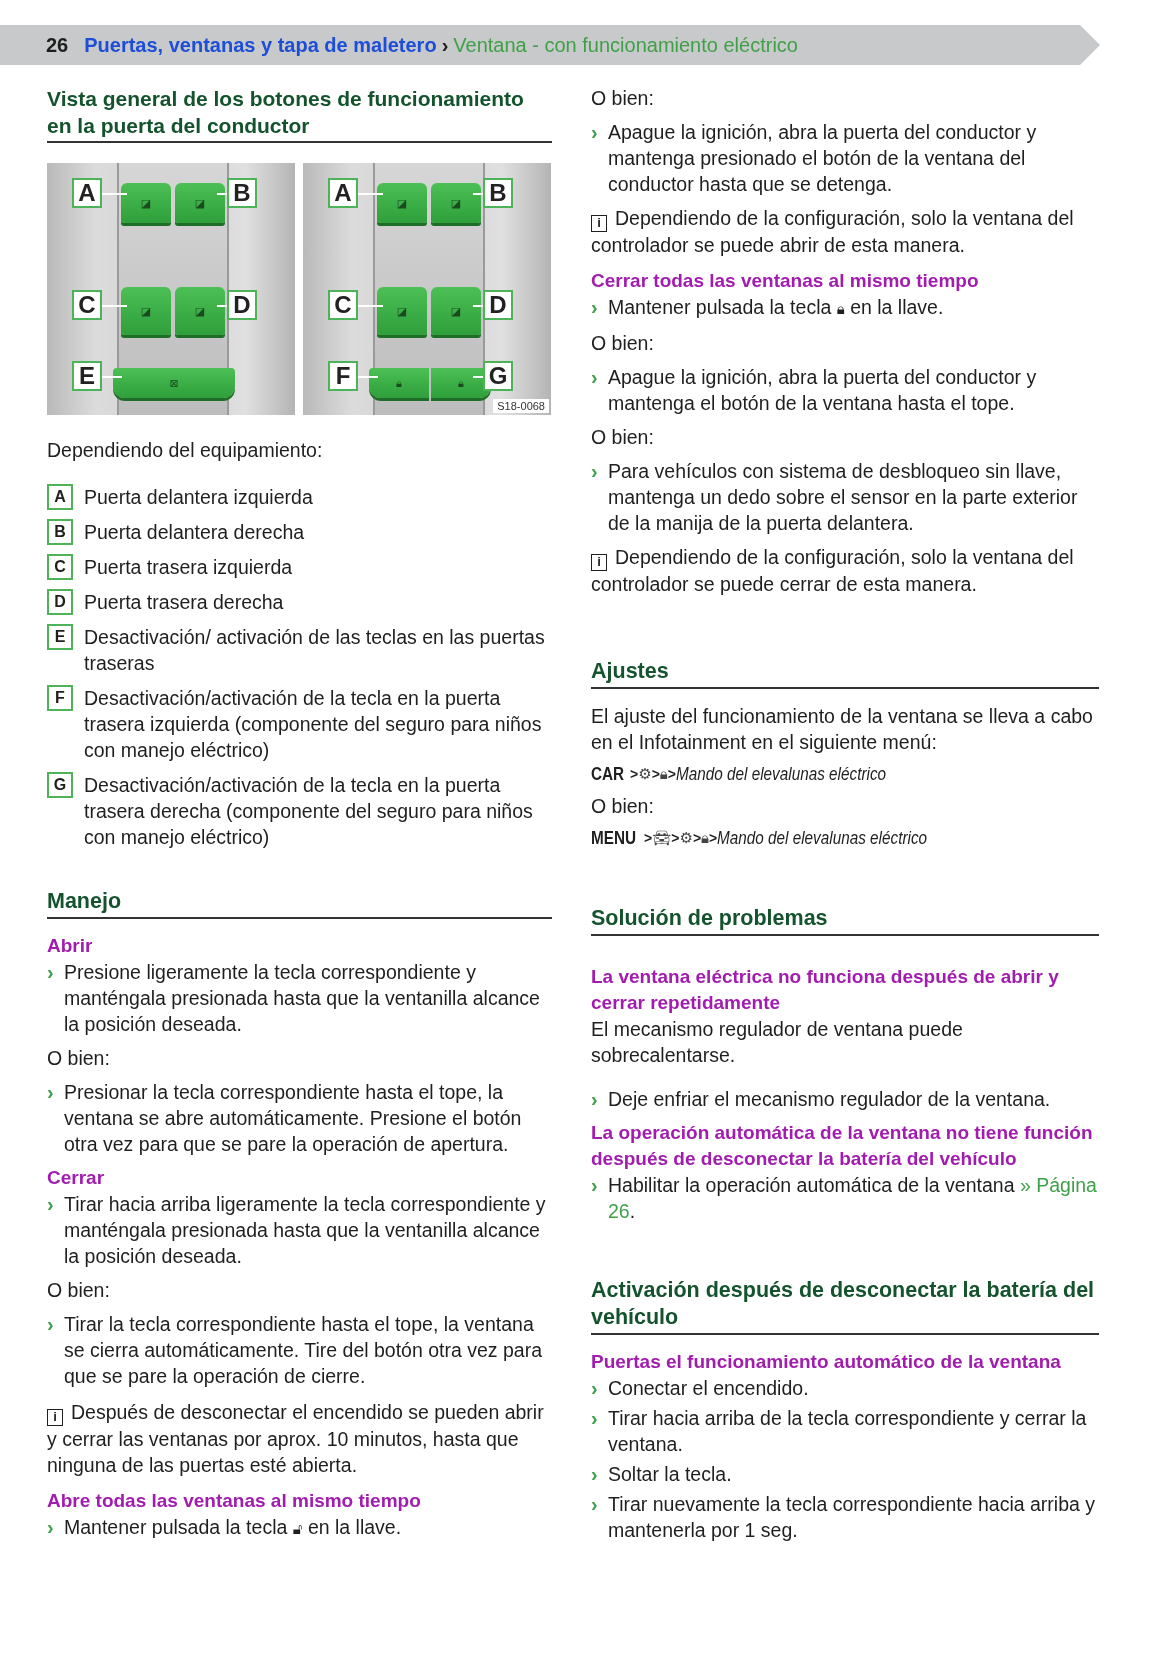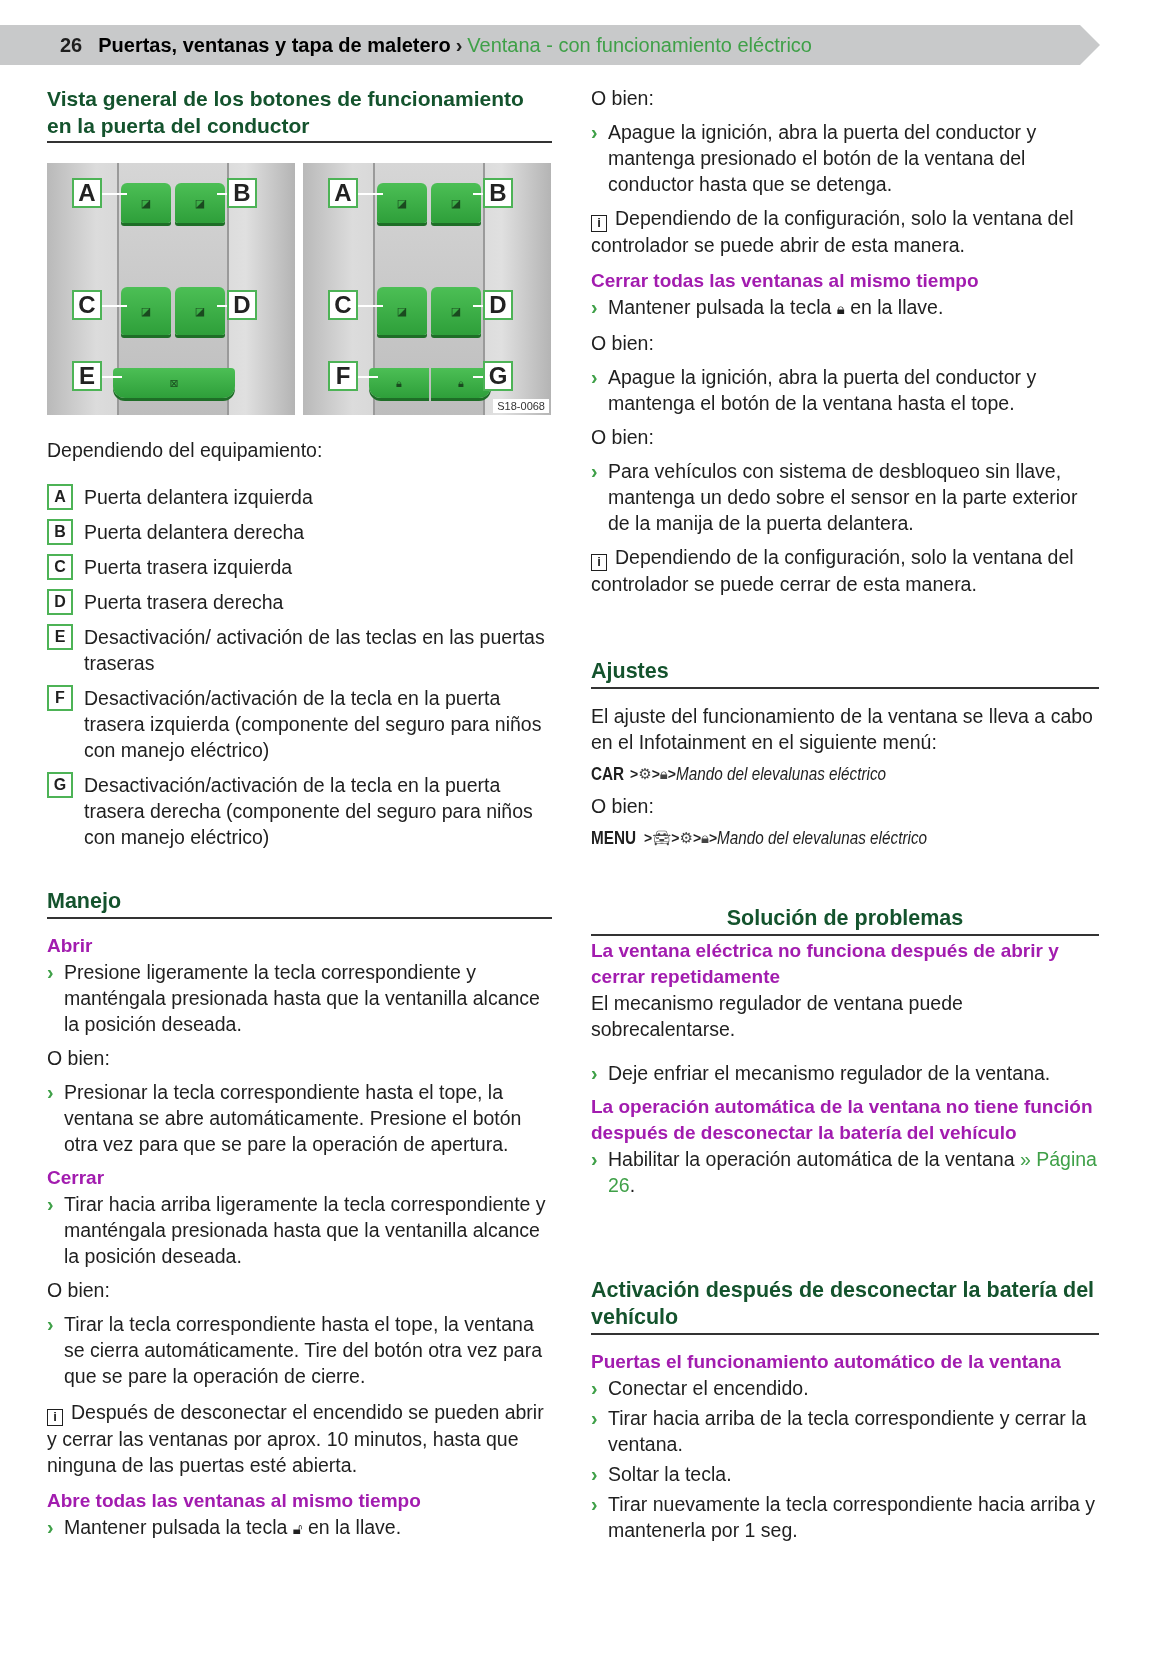--- a/index.html
+++ b/index.html
@@ -3,25 +3,25 @@
 <meta charset="utf-8">
 <style>
   * { box-sizing: border-box; margin: 0; padding: 0; }
   html, body { width: 1166px; height: 1654px; background: #ffffff; }
   body { font-family: "DejaVu Sans", "Liberation Sans", sans-serif; color: #1f1f1f; position: relative; overflow: hidden; }
 
   .header-bar {
     position: absolute; left: 0; top: 25px; width: 1100px; height: 40px;
     background: #c8c9ca;
     clip-path: polygon(0 0, 1080px 0, 1100px 20px, 1080px 40px, 0 40px);
-    display: flex; align-items: center; padding-left: 60px;
+    display: flex; align-items: center; padding-left: 46px;
     font-family: "Liberation Sans", sans-serif; font-size: 20px;
   }
   .header-bar .page-num { font-weight: bold; color: #1f1f1f; margin-right: 16px; }
-  .header-bar .chapter { font-weight: bold; color: #000000; }
+  .header-bar .chapter { font-weight: bold; color: #1d4ed8; }
   .header-bar .sep { color: #1f1f1f; margin: 0 5px; font-weight: bold; }
   .header-bar .section { color: #3fa048; }
 
   .col { position: absolute; top: 0; }
   .col-left { left: 47px; width: 505px; }
 
   .h2 {
     font-family: "Liberation Sans", sans-serif;
     font-weight: bold; font-size: 21.5px; line-height: 27px; color: #14532d;
     border-bottom: 2px solid #333; padding-bottom: 2px;
@@ -217,21 +217,21 @@
     <span class="gt">&gt;</span>
     <span class="ico">⚙</span>
     <span class="gt">&gt;</span>
     <span class="ico">🔒︎</span>
     <span class="gt">&gt;</span>
     <span class="it">Mando del elevalunas eléctrico</span>
   </div>
 </div>
 
 <div style="position:absolute; left:591px; top:905px; width:508px;">
-  <div class="h2" style="margin-bottom:2px;text-align:center;">Solución de problemas</div>
+  <div class="h2" style="margin-bottom:28px;">Solución de problemas</div>
   <div class="h3">La ventana eléctrica no funciona después de abrir y cerrar repetidamente</div>
   <div class="p" style="margin-bottom:18px;">El mecanismo regulador de ventana puede sobrecalentarse.</div>
   <div class="bullet" style="margin-bottom:8px;"><span class="chev">›</span><span>Deje enfriar el mecanismo regulador de la ventana.</span></div>
   <div class="h3">La operación automática de la ventana no tiene función después de desconectar la batería del vehículo</div>
   <div class="bullet"><span class="chev">›</span><span>Habilitar la operación automática de la ventana</span> <a class="link">» Página 26</a><span>.</span></div>
 </div>
 
 <div style="position:absolute; left:591px; top:1277px; width:508px;">
   <div class="h2" style="margin-bottom:14px;">Activación después de desconectar la batería del vehículo</div>
   <div class="h3">Puertas el funcionamiento automático de la ventana</div>

